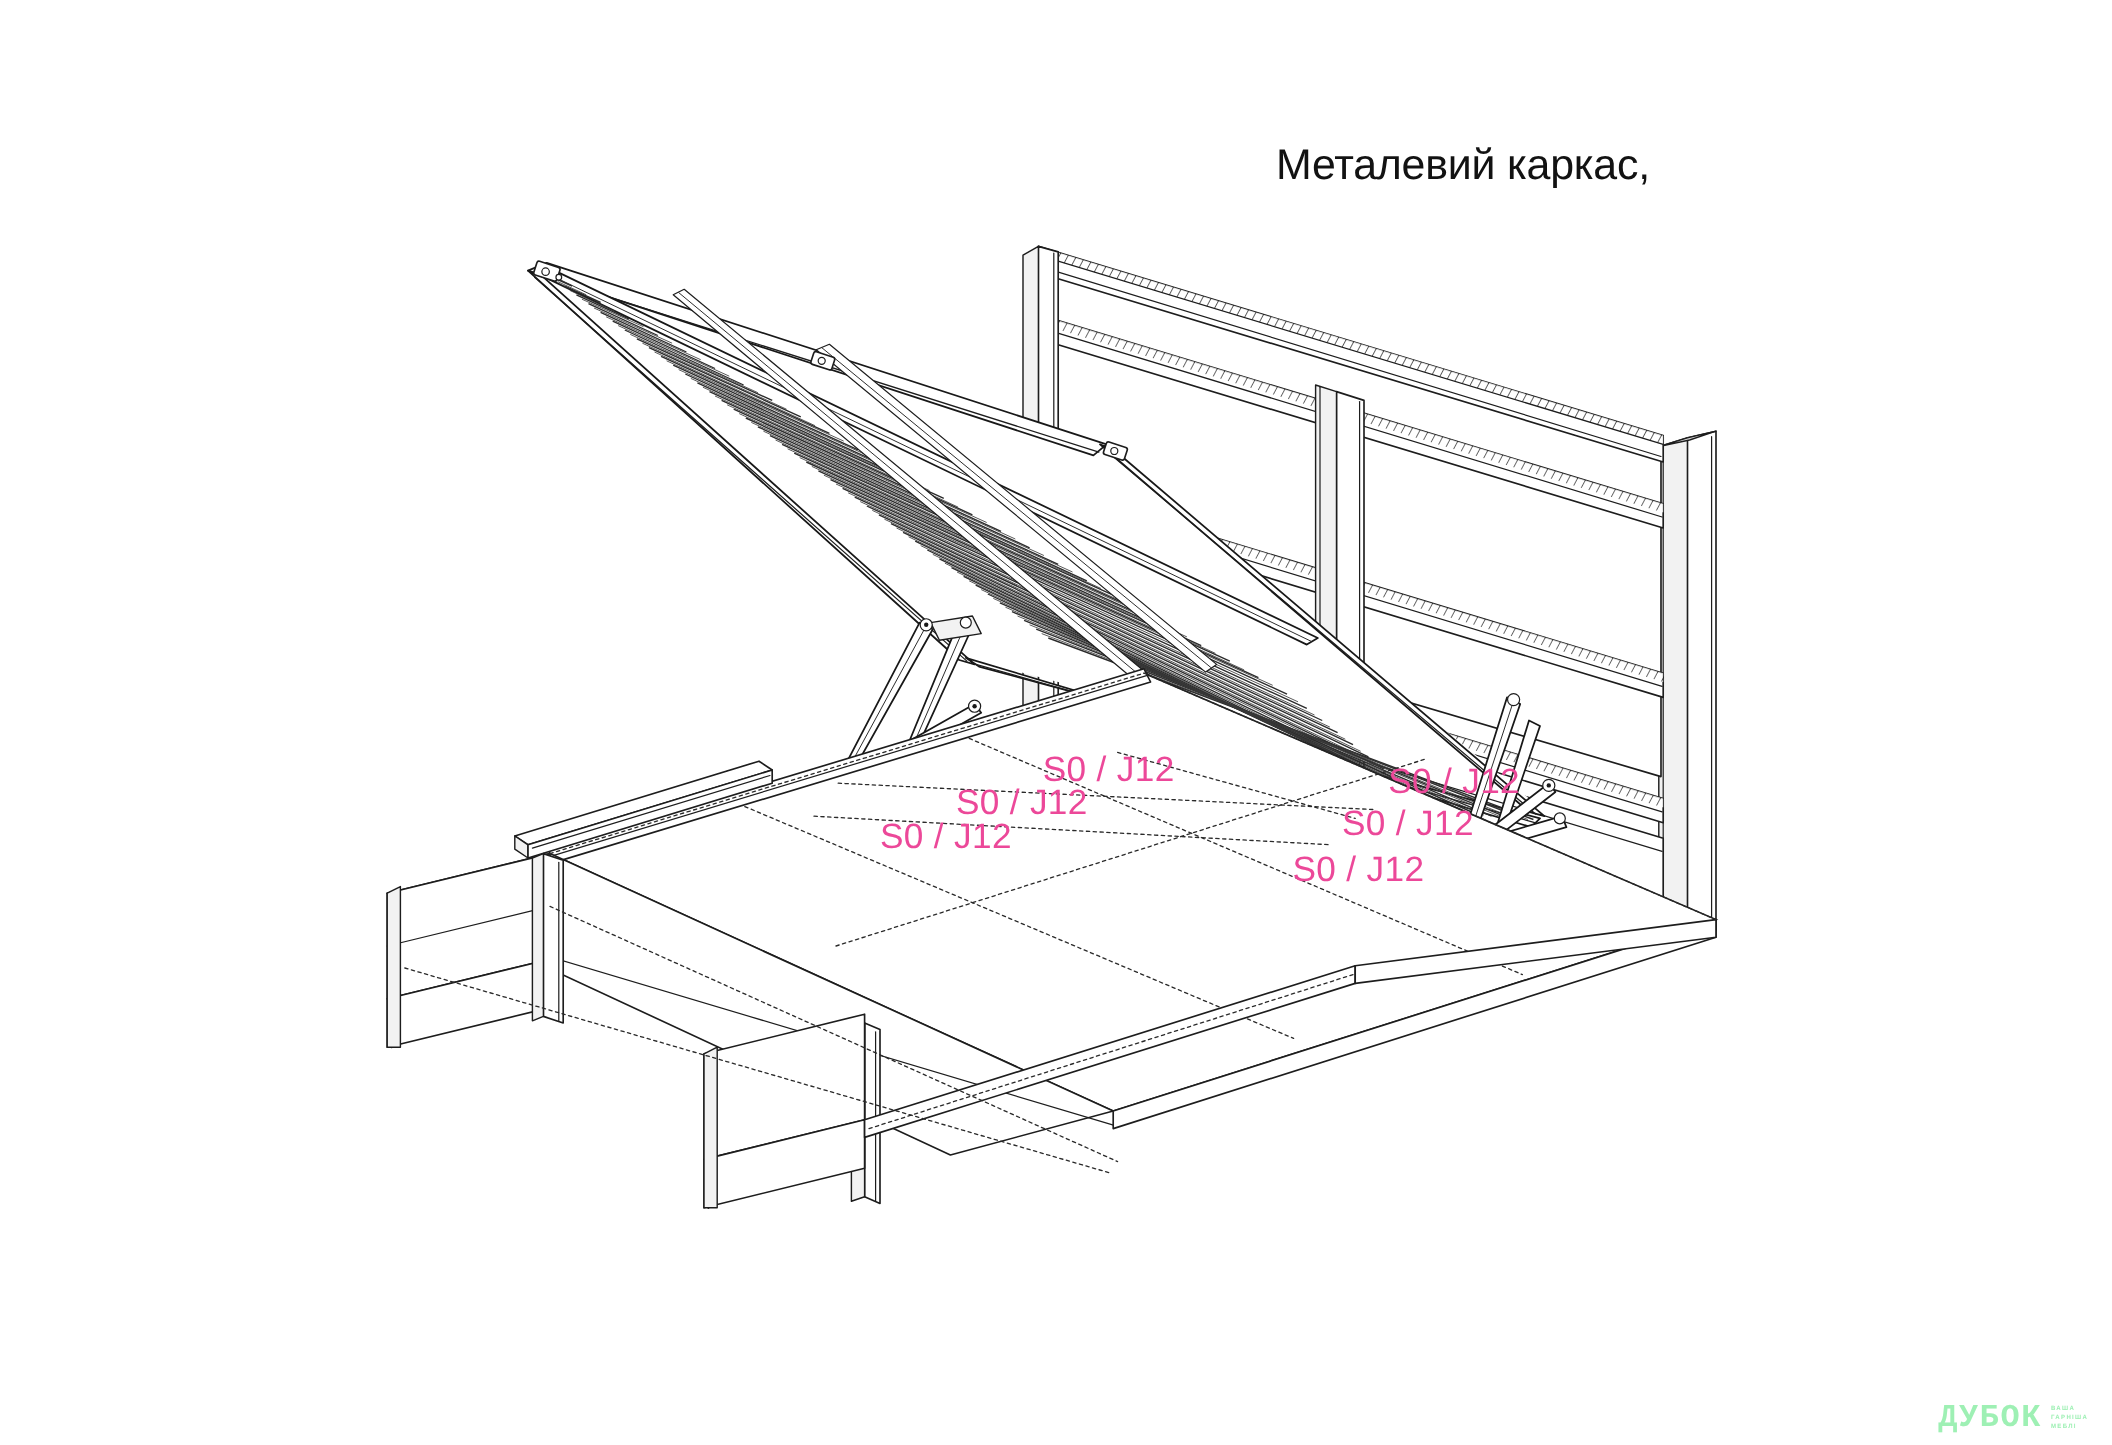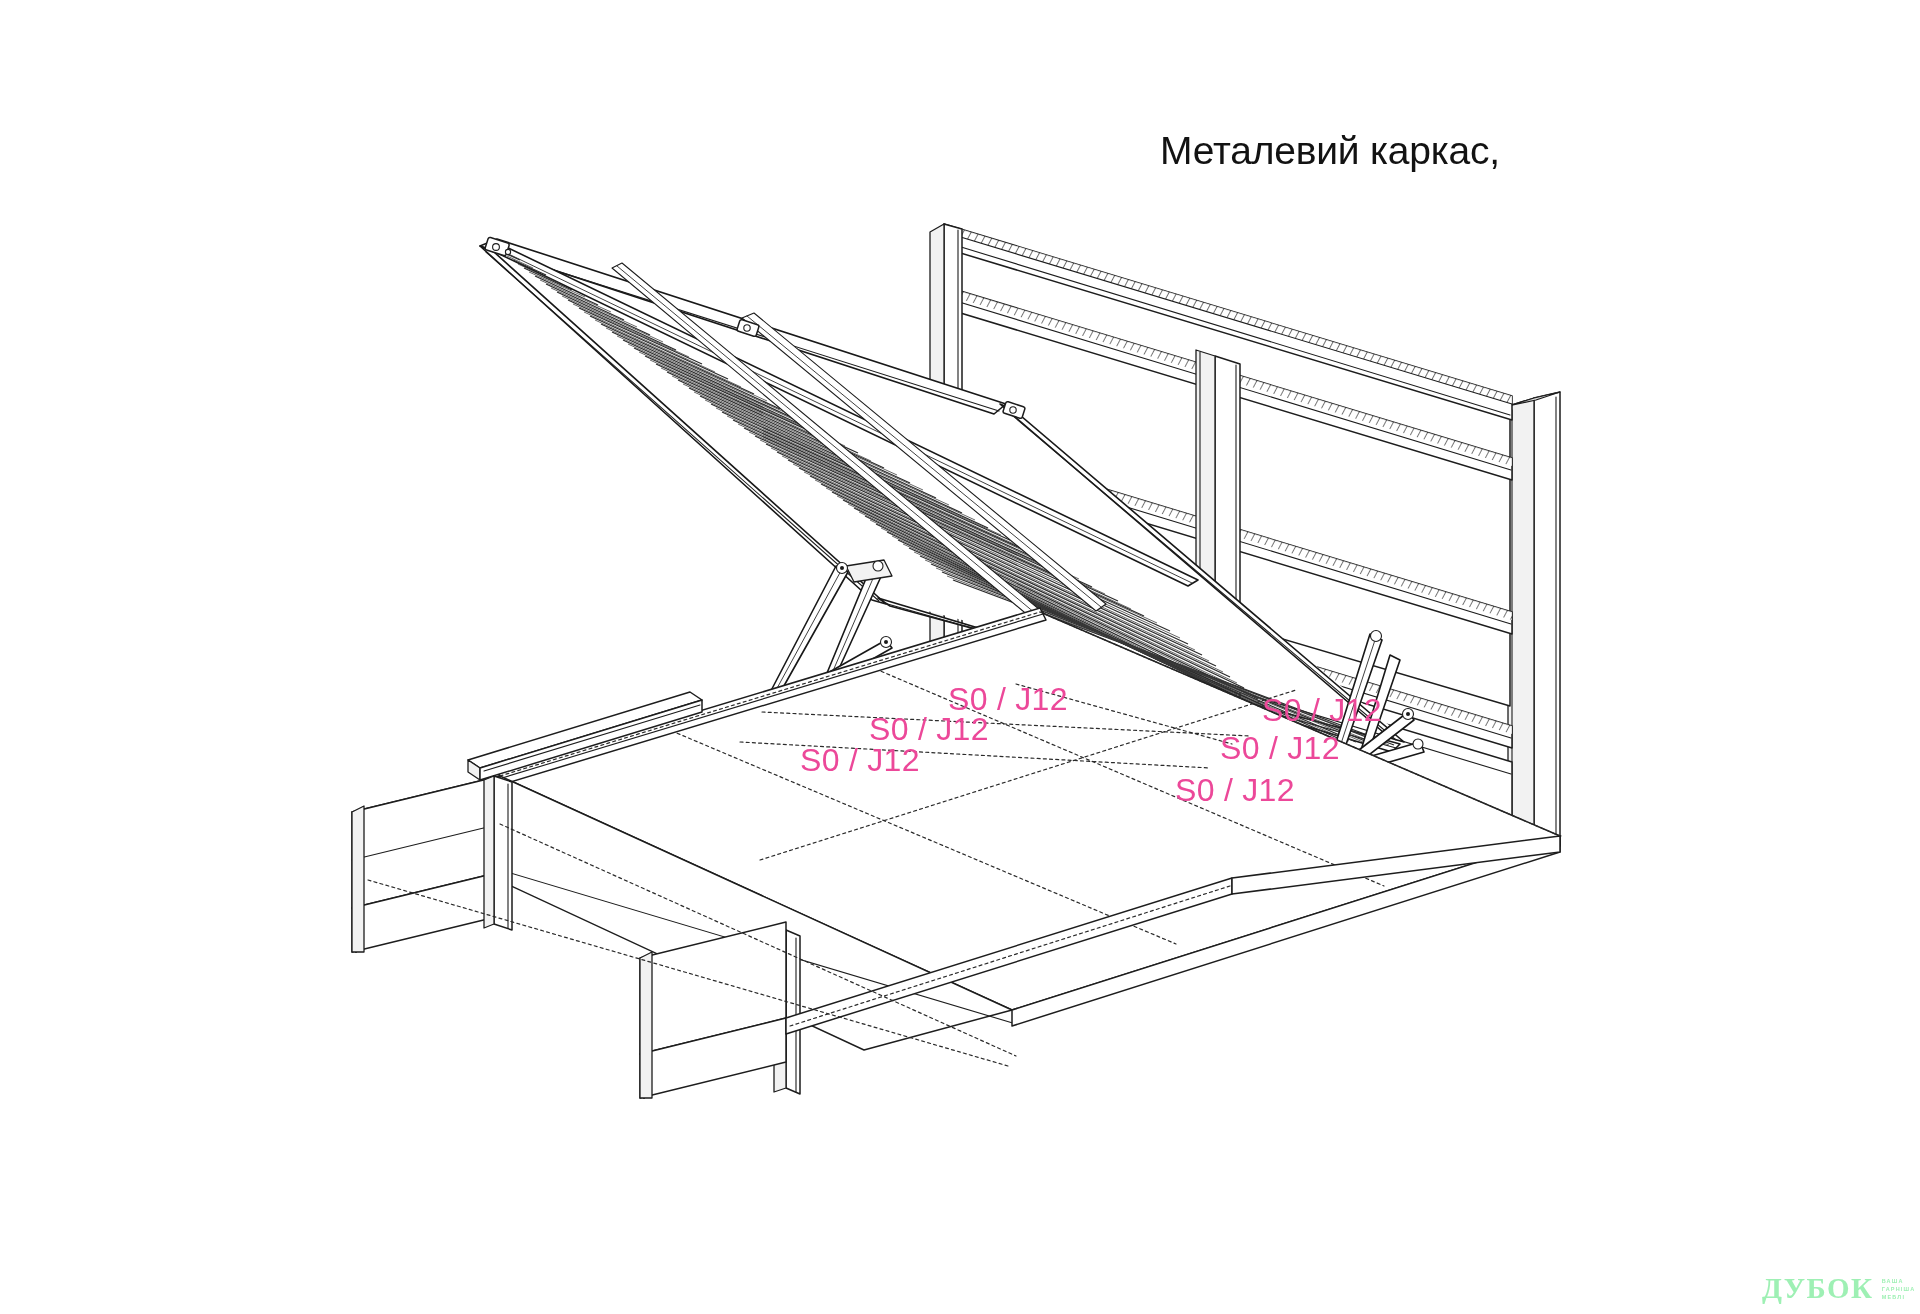--- a/index.html
+++ b/index.html
@@ -55,21 +55,21 @@
   
   .watermark {
     position: absolute;
     left: 1762px;
     top: 1274px;
     display: flex;
     align-items: center;
     gap: 8px;
   }
   .wm-word {
-    font-family: Liberation Serif, serif;
+    font-family: Liberation Mono, monospace;
     font-size: 29px;
     font-weight: 700;
     color: #9ef0b4;
     letter-spacing: 1.5px;
     line-height: 1;
   }
   .wm-tag {
     display: flex;
     flex-direction: column;
     gap: 2.5px;

